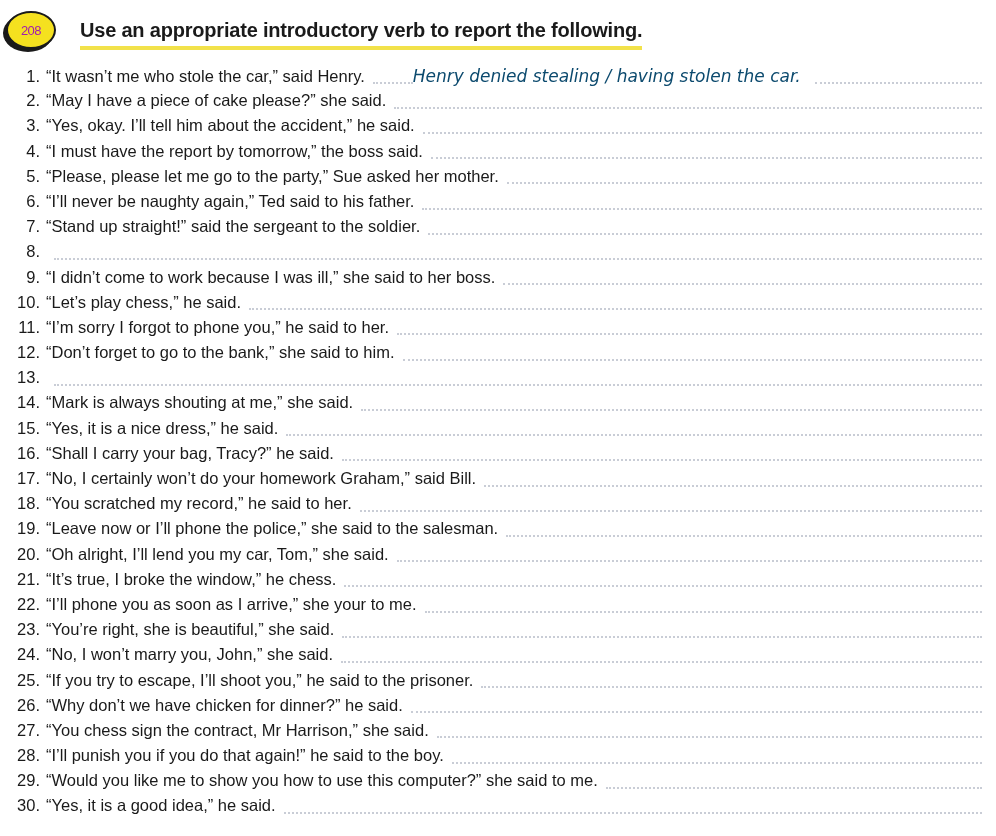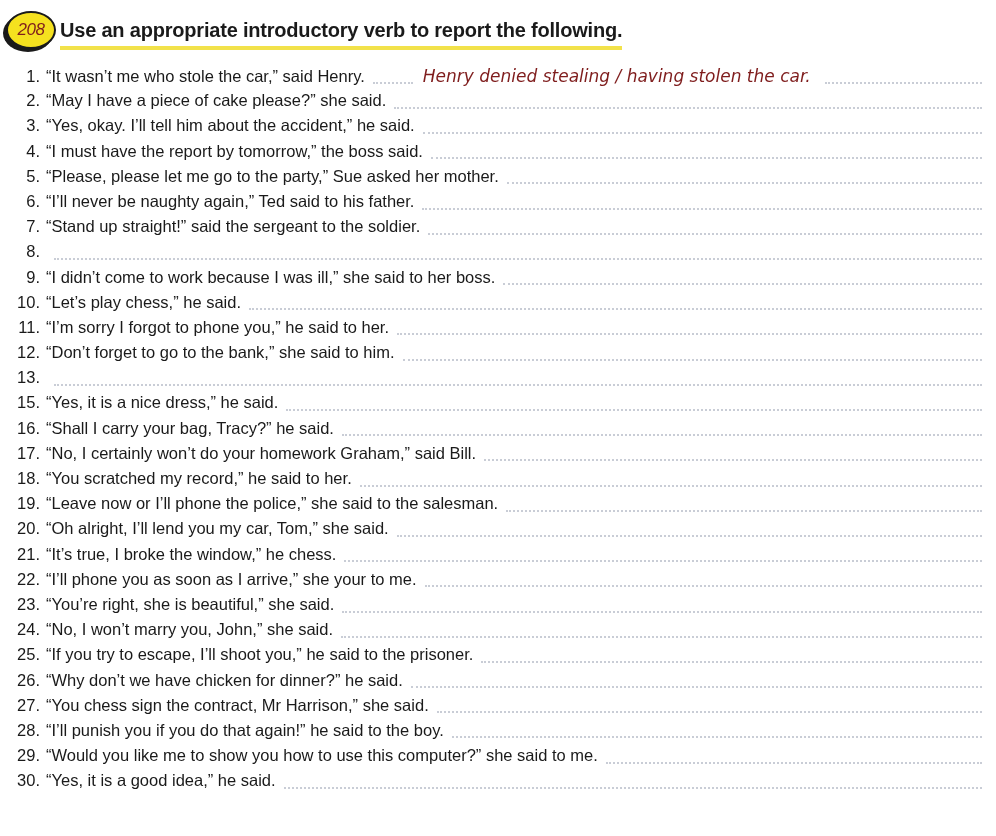--- a/index.html
+++ b/index.html
@@ -1,27 +1,27 @@
 <!DOCTYPE html>
 <html><head>
 <meta charset="utf-8">
 <style>
   html, body { margin: 0; padding: 0; background: #ffffff; }
   body { width: 996px; height: 836px; overflow: hidden; position: relative; font-family: "Liberation Sans", sans-serif; color: #1a1a1a; }
   .header { position: absolute; left: 6px; top: 10px; height: 40px; display: flex; align-items: center; }
-  .badge { width: 46px; height: 34px; border-radius: 50%; background: #f5e11f; border: 2px solid #1a1a1a; box-shadow: -3px 3px 0 #1a1a1a; display: flex; align-items: center; justify-content: center; font-size: 17px; color: #7f1d1d; font-weight: normal; letter-spacing: -0.5px; font-style: italic; }
-  .title-wrap { margin-left: 4px; position: relative; }
+  .badge { width: 46px; height: 34px; border-radius: 50%; background: #f5e11f; border: 2px solid #1a1a1a; box-shadow: -3px 3px 0 #1a1a1a; display: flex; align-items: center; justify-content: center; font-size: 13px; color: #a21caf; font-weight: normal; letter-spacing: -0.5px; }
+  .title-wrap { margin-left: 24px; position: relative; }
   .title { font-size: 20px; font-weight: bold; color: #1a1a1a; letter-spacing: -0.2px; }
   .title-underline { position: absolute; left: 0; right: 0; bottom: -8px; height: 4px; background: #f2e24a; }
   .list { position: absolute; left: 14px; top: 66px; width: 968px; }
   .row { display: flex; align-items: baseline; height: 25.2px; font-size: 16.5px; white-space: nowrap; }
   .num { width: 26px; text-align: right; flex: 0 0 auto; margin-right: 6px; }
   .text { flex: 0 0 auto; }
   .dots { flex: 1 1 auto; margin-left: 8px; border-bottom: 2px dotted #c9cdd6; height: 0; align-self: center; margin-top: 8px; }
-  .answer { flex: 0 0 auto; margin-left: 10px; margin-right: 6px; font-family: "DejaVu Sans", sans-serif; font-style: italic; color: #7f1d1d; font-size: 17px; }
+  .answer { flex: 0 0 auto; margin-right: 6px; font-family: "DejaVu Sans", sans-serif; font-style: italic; color: #0c4a6e; font-size: 17px; }
   .row .pre-dots { flex: 0 0 40px; margin-left: 8px; border-bottom: 2px dotted #c9cdd6; align-self: center; margin-top: 8px; }
 </style>
 </head>
 <body>
 
 <div class="header">
   <div class="badge">208</div>
   <div class="title-wrap">
     <div class="title">Use an appropriate introductory verb to report the following.</div>
     <div class="title-underline"></div>
@@ -85,20 +85,25 @@
       <span class="text">“I’m sorry I forgot to phone you,” he said to her.</span>
       <span class="dots"></span>
     </div>
     <div class="row">
       <span class="num">12.</span>
       <span class="text">“Don’t forget to go to the bank,” she said to him.</span>
       <span class="dots"></span>
     </div>
     <div class="row">
       <span class="num">13.</span>
+      <span class="dots"></span>
+    </div>
+    <div class="row">
+      <span class="num">14.</span>
+      <span class="text">“Mark is always shouting at me,” she said.</span>
       <span class="dots"></span>
     </div>
     <div class="row">
       <span class="num">15.</span>
       <span class="text">“Yes, it is a nice dress,” he said.</span>
       <span class="dots"></span>
     </div>
     <div class="row">
       <span class="num">16.</span>
       <span class="text">“Shall I carry your bag, Tracy?” he said.</span>

